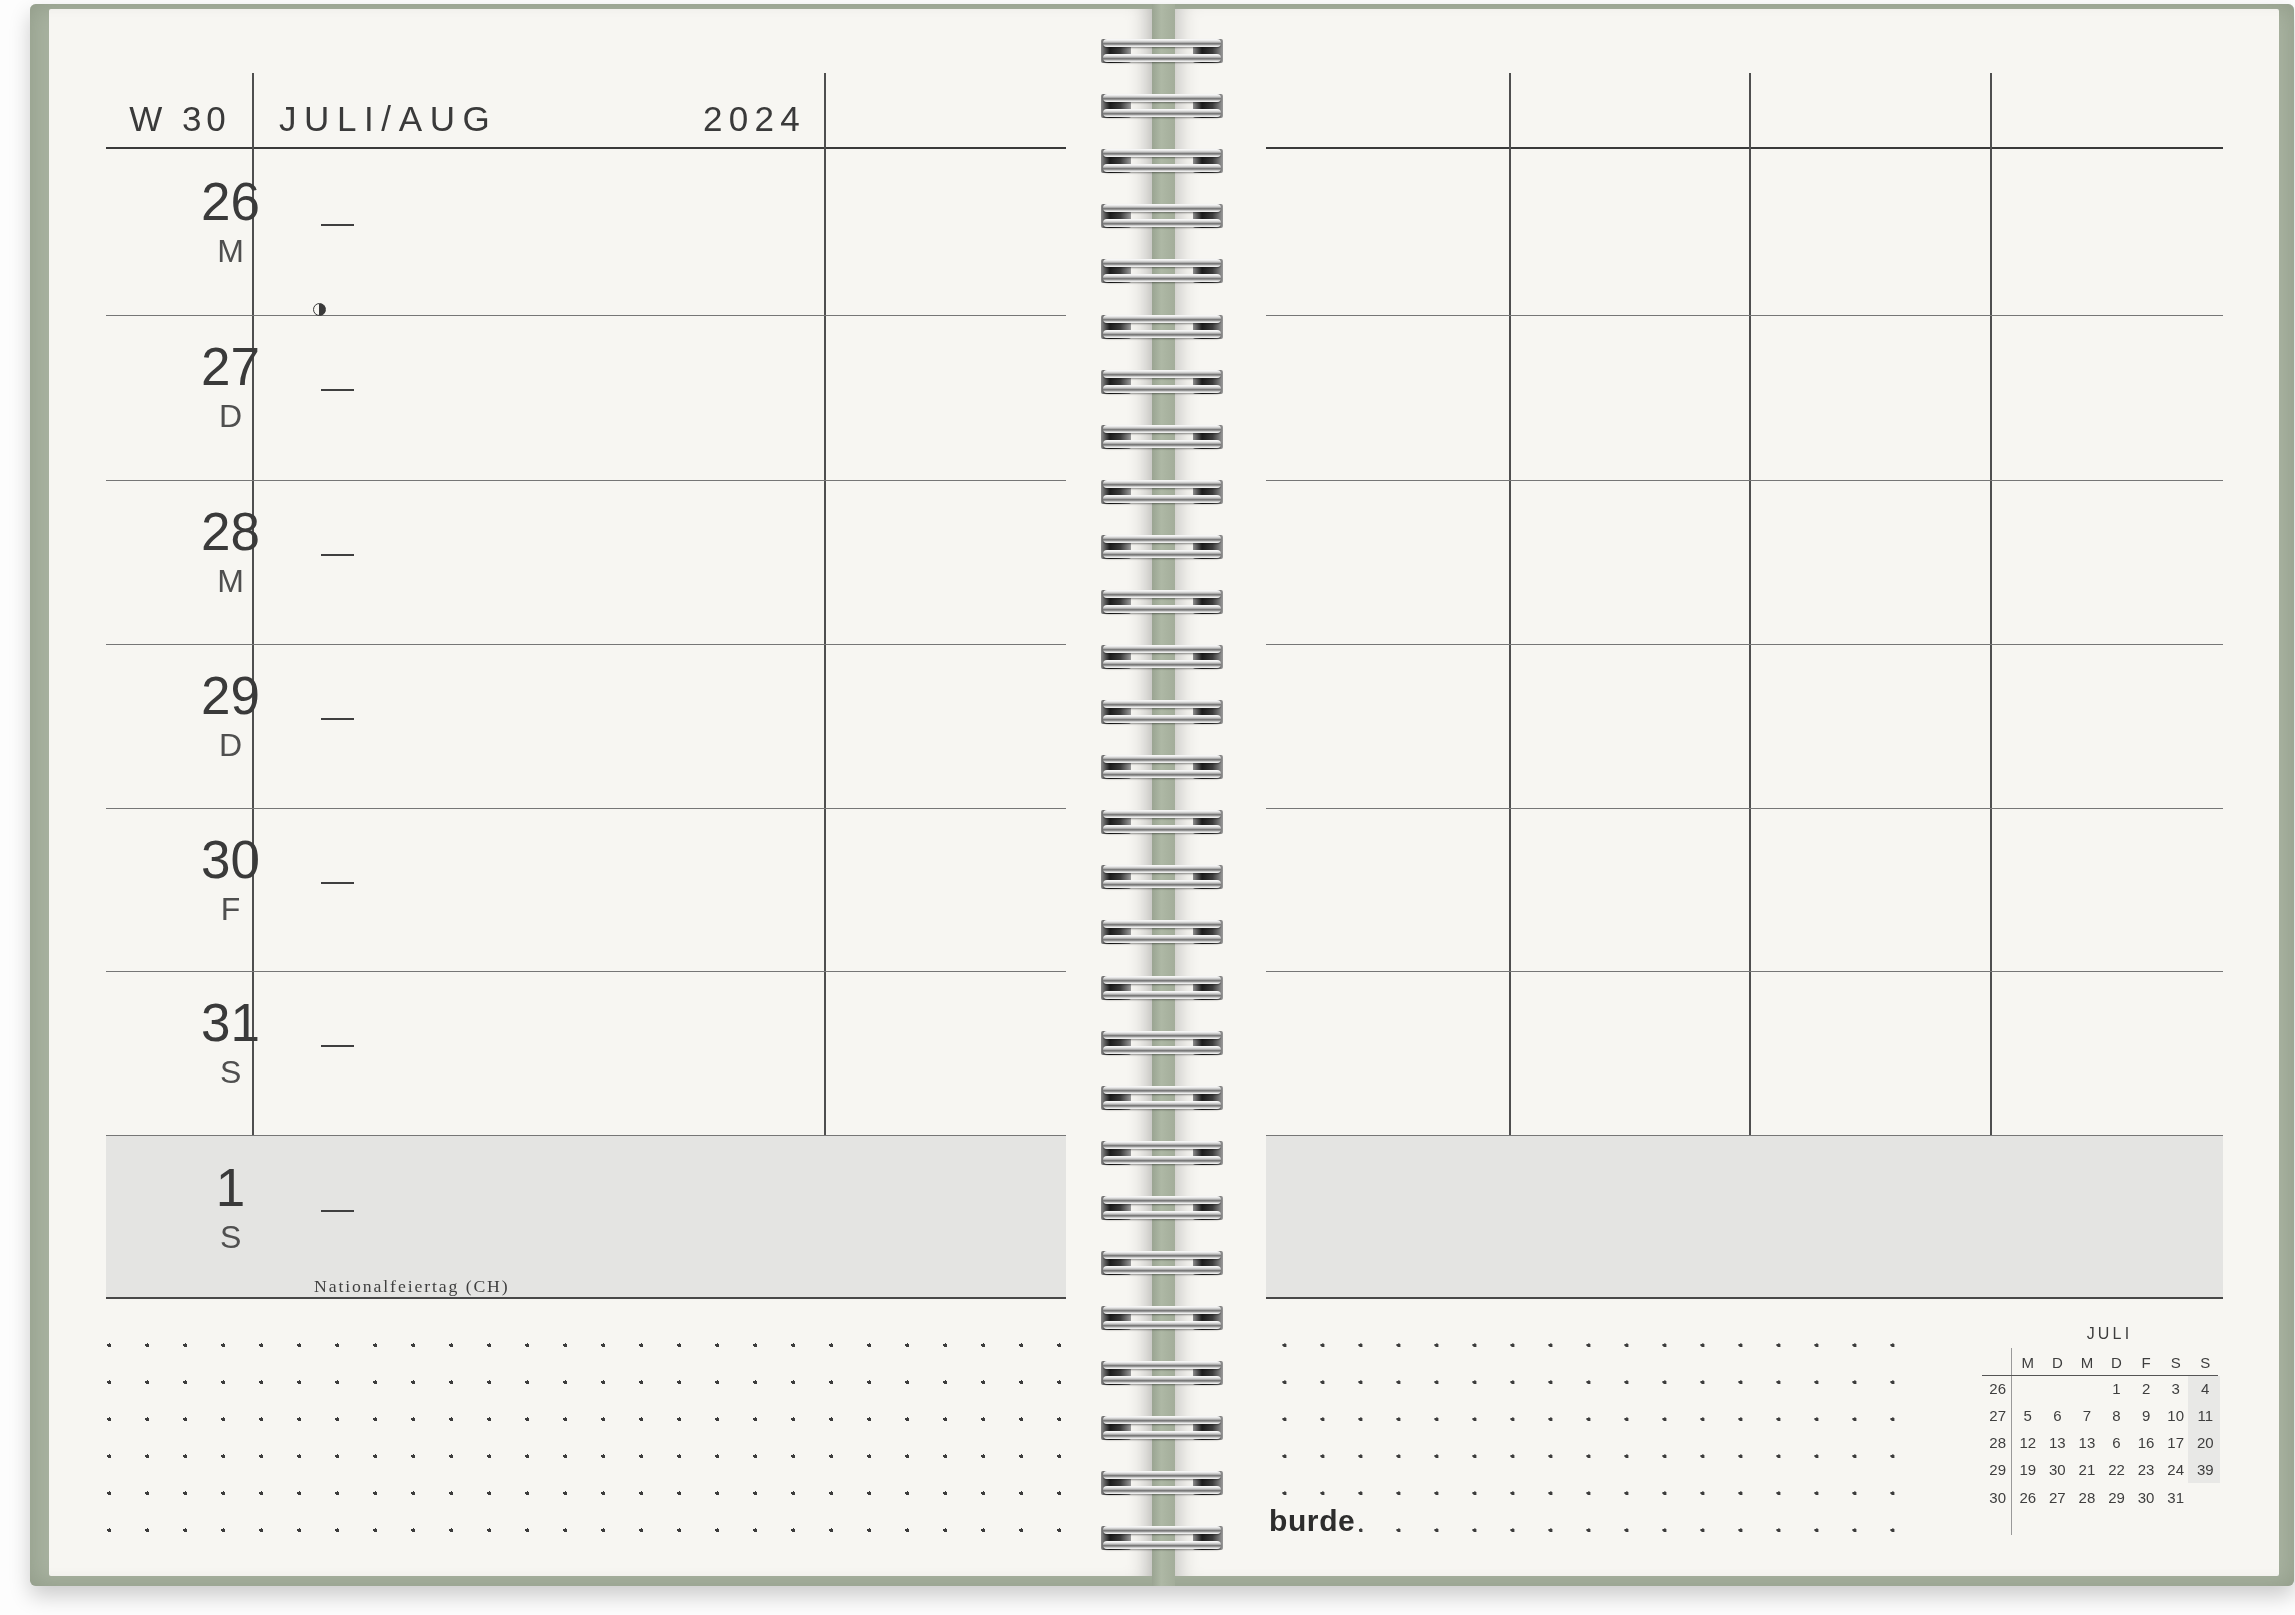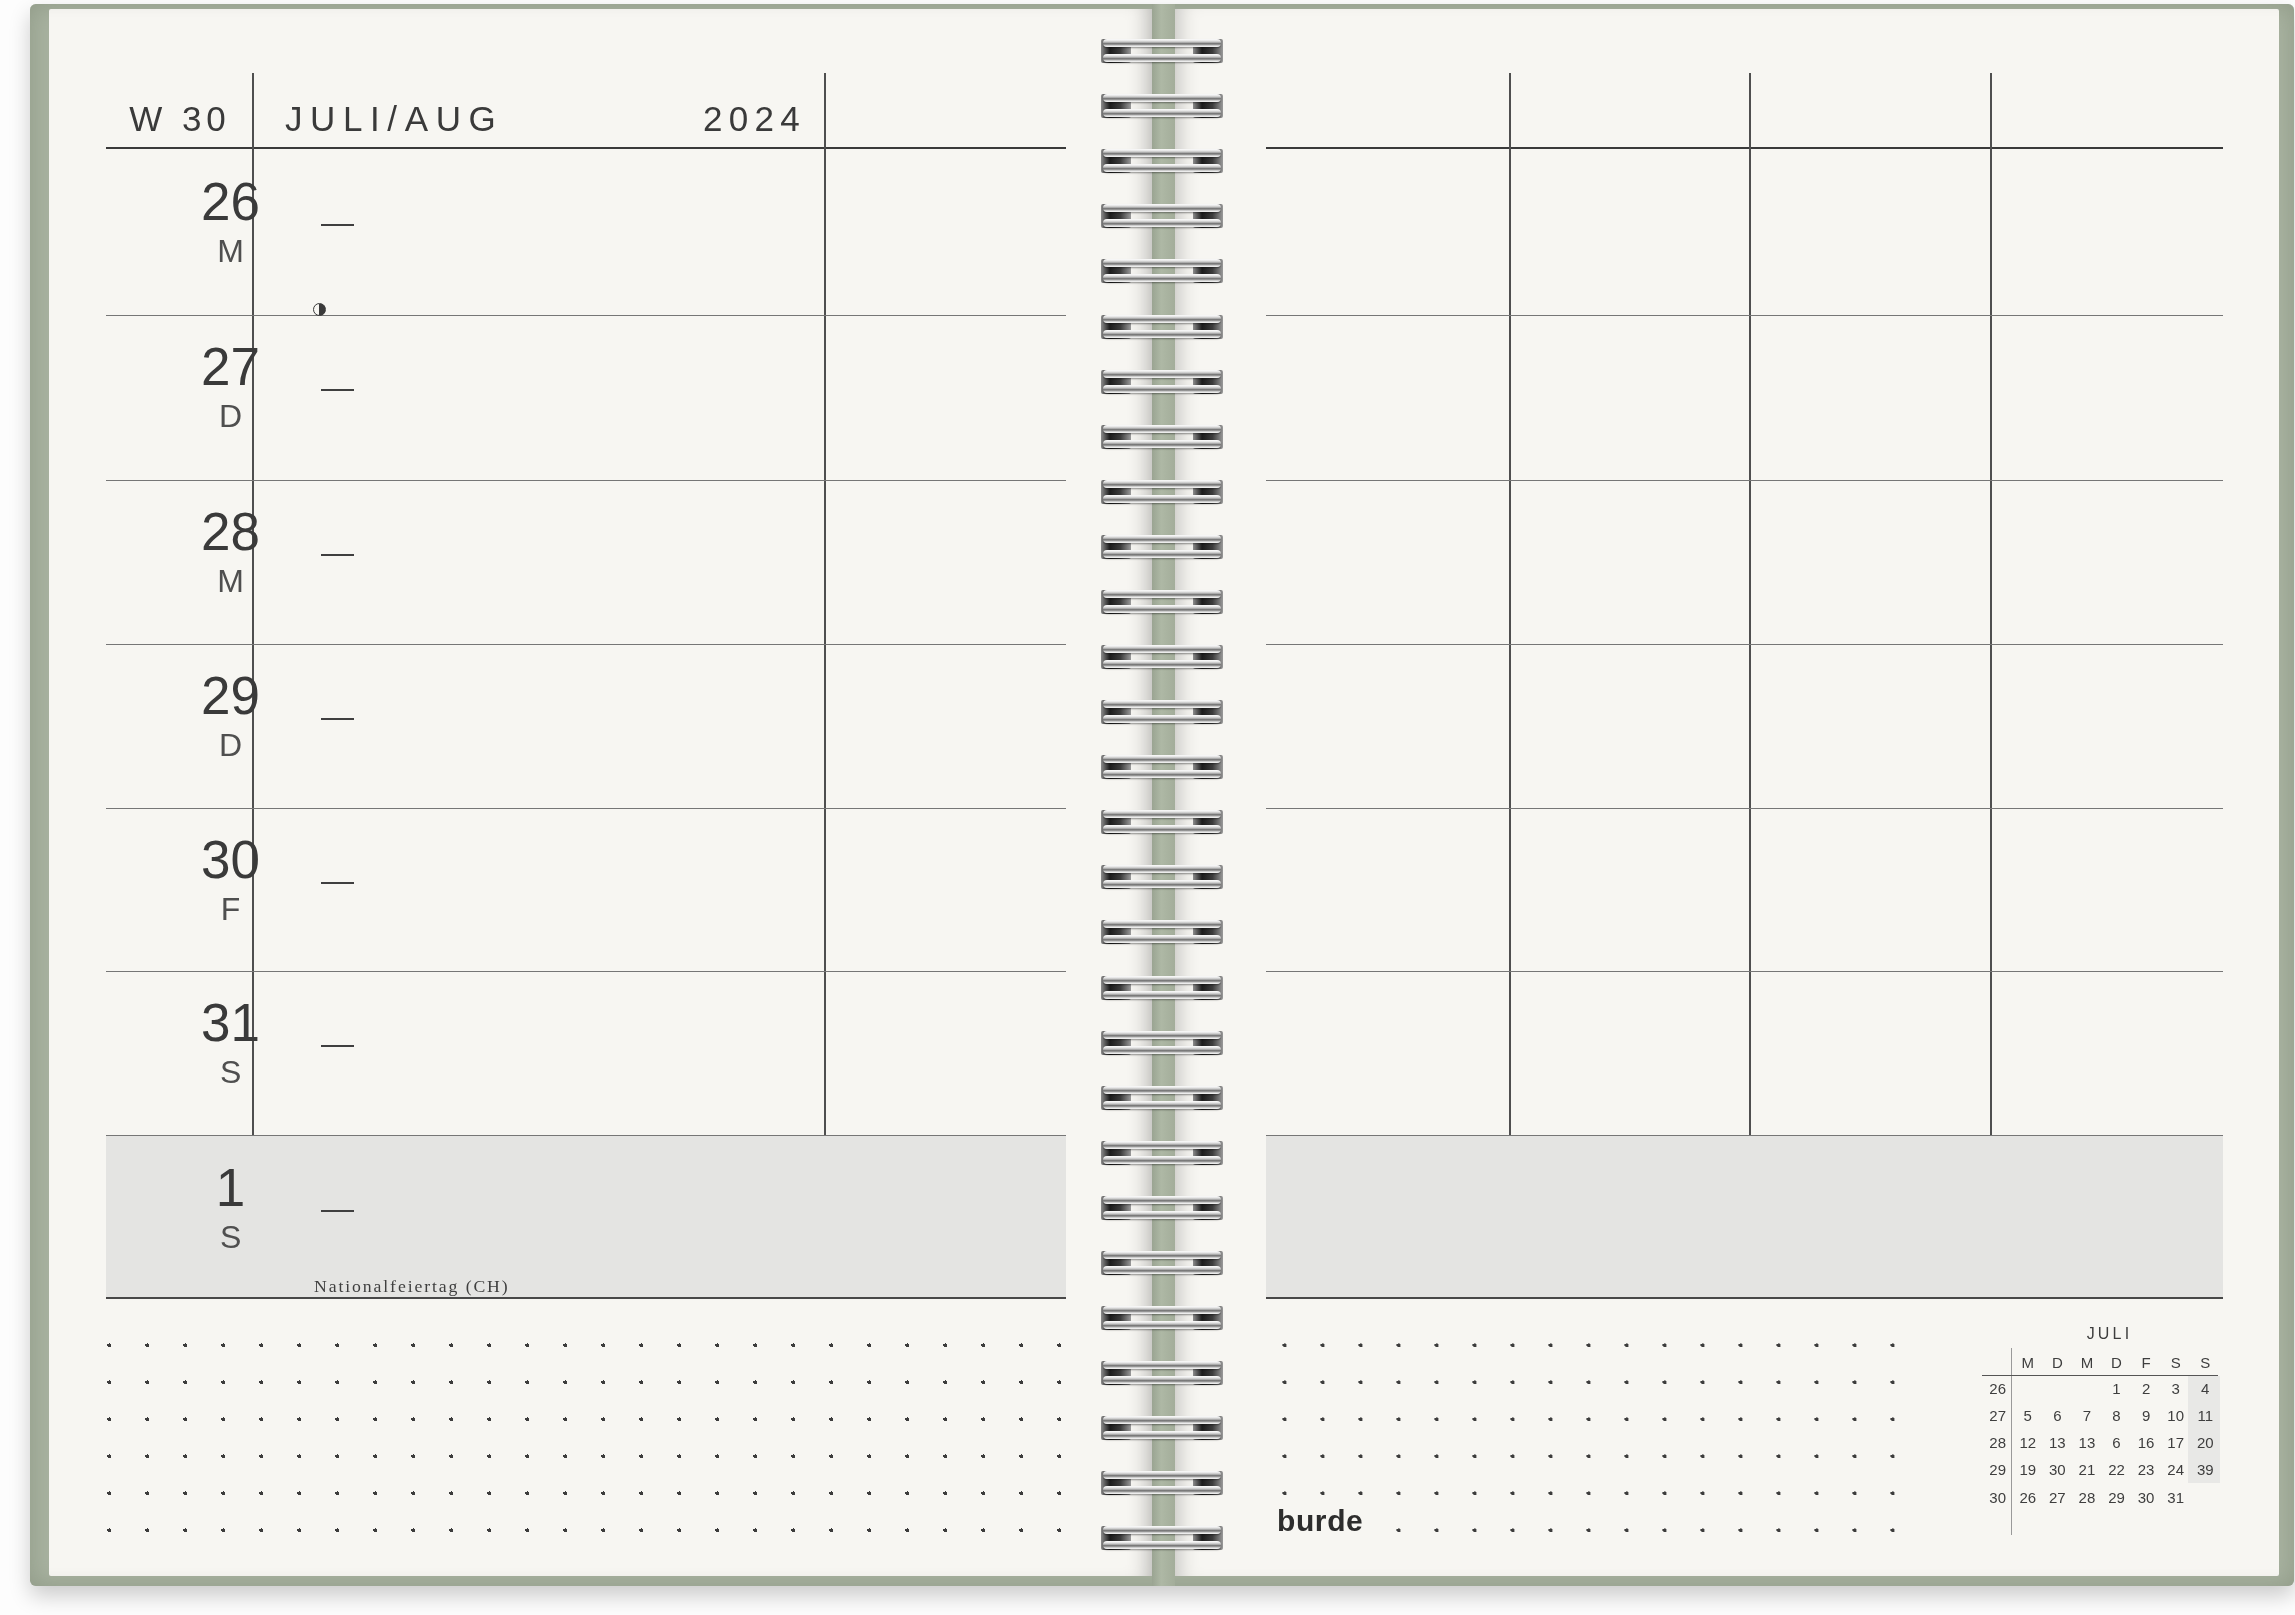--- a/index.html
+++ b/index.html
@@ -76,21 +76,21 @@
 <body>
 
 <div id="stage">
 
   <div class="cover"></div>
   <div class="spine-strip"></div>
 
   <div class="page page-left">
 
     <div class="hdr week" style="left:58px">W 30</div>
-    <div class="hdr month" style="left:236px">JULI/AUG</div>
+    <div class="hdr month" style="left:230px">JULI/AUG</div>
     <div class="hdr year" style="left:587px">2024</div>
 
     <div class="hline thick" style="left:57px;top:138px;width:960px"></div>
     <div class="vline" style="left:203px;top:64px;height:1226px"></div>
     <div class="vline" style="left:775px;top:64px;height:1226px"></div>
     <div class="shade" style="left:57px;top:1127px;width:960px;height:162px"></div>
     <div class="hline thin" style="left:57px;top:306px;width:960px"></div>
     <div class="hline thin" style="left:57px;top:471px;width:960px"></div>
     <div class="hline thin" style="left:57px;top:635px;width:960px"></div>
     <div class="hline thin" style="left:57px;top:799px;width:960px"></div>
@@ -150,21 +150,21 @@
     <div class="hline thin" style="left:91px;top:306px;width:957px"></div>
     <div class="hline thin" style="left:91px;top:471px;width:957px"></div>
     <div class="hline thin" style="left:91px;top:635px;width:957px"></div>
     <div class="hline thin" style="left:91px;top:799px;width:957px"></div>
     <div class="hline thin" style="left:91px;top:962px;width:957px"></div>
     <div class="hline thin" style="left:91px;top:1126px;width:957px"></div>
     <div class="hline bottom" style="left:91px;top:1288px;width:957px"></div>
 
     <div class="dots dots-right" style="left:102px"></div>
 
-    <div class="brand" style="left:102px;top:1493px">
+    <div class="brand" style="left:94px;top:1493px">
       <span>burde</span>
     </div>
 
     <div class="minical" style="left:806px;top:1316px">
       <div class="title">JULI</div>
       <div class="mc-vline"></div>
       <div class="sun-band"></div>
       <div class="mc-hline"></div>
       <div class="mc-row mc-headers">
         <div class="mc-days" id="mc-headers">

